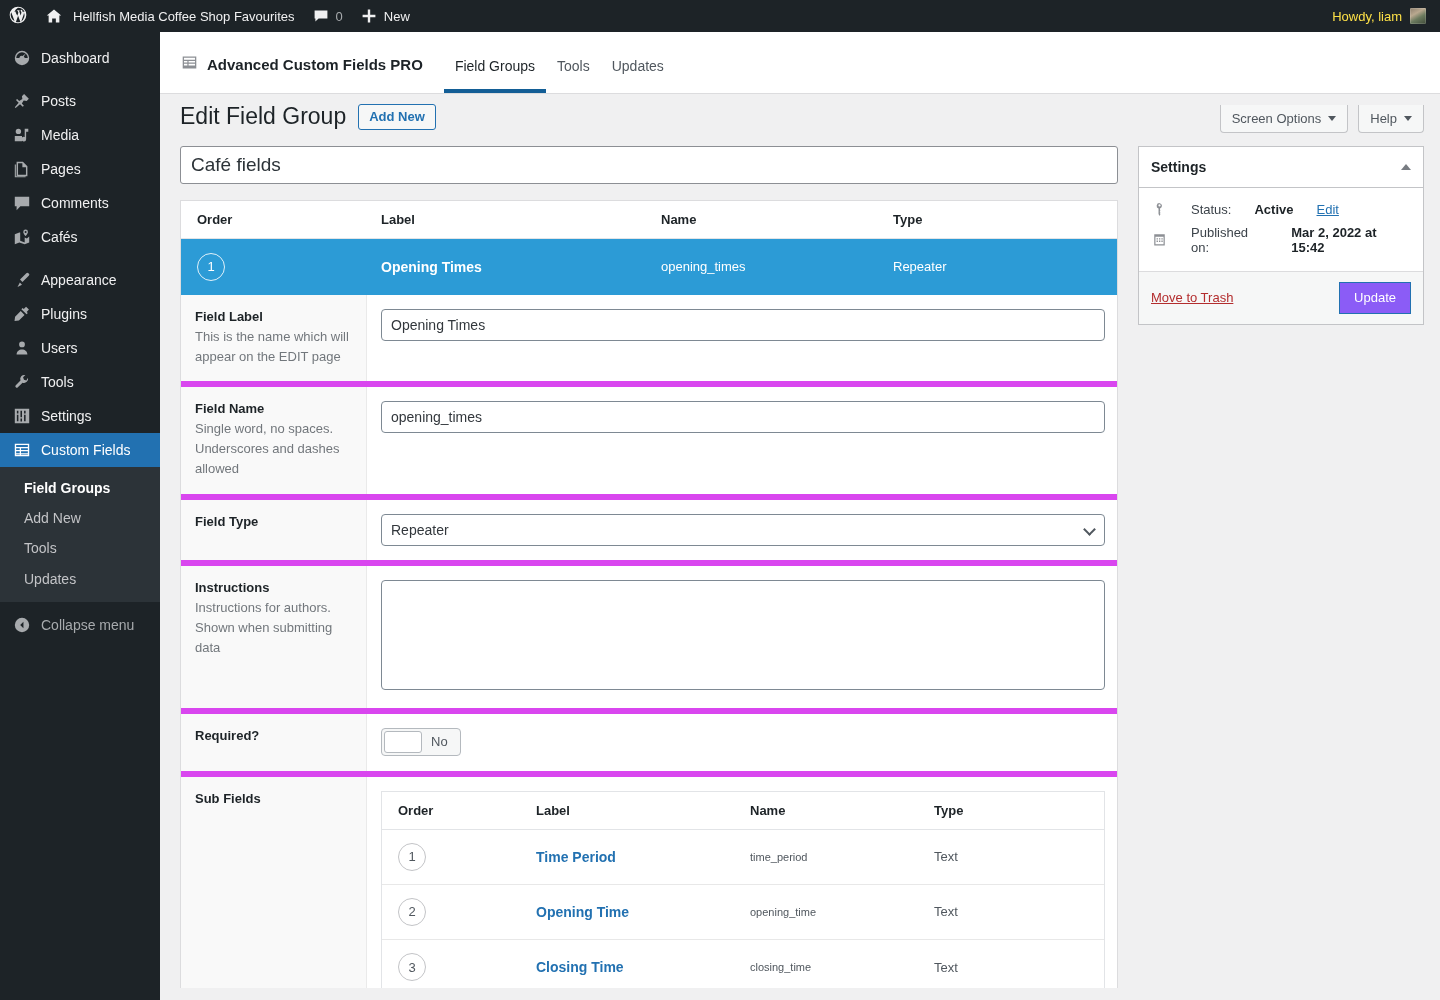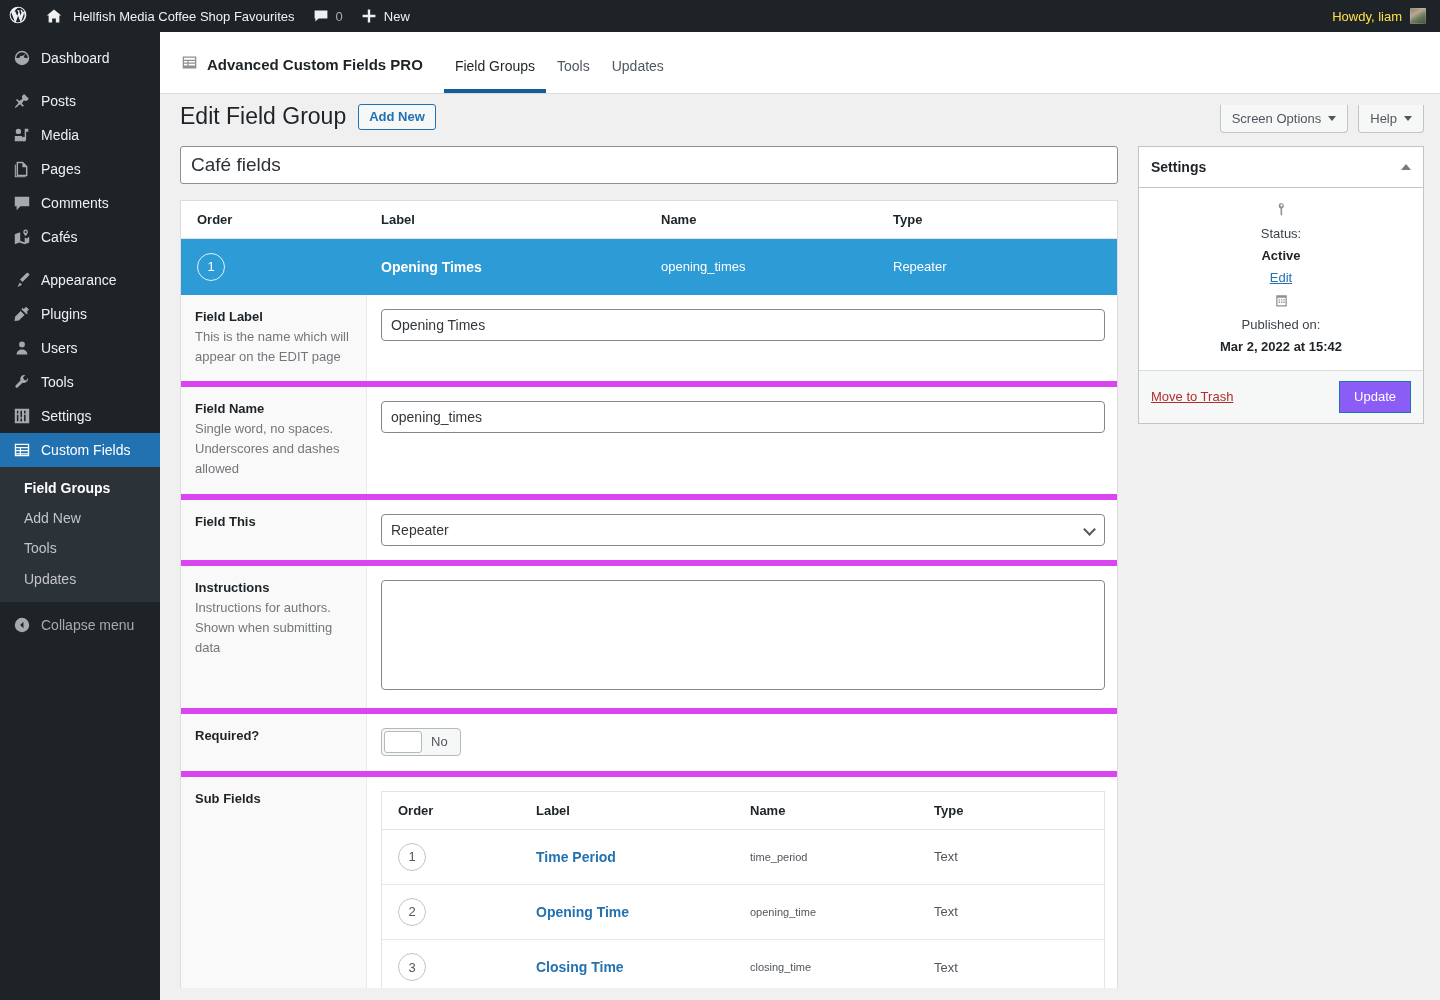--- a/index.html
+++ b/index.html
@@ -309,23 +309,23 @@
   }
   .pb-title { font-size: 14px; font-weight: 700; color: #1d2327; }
   .pb-toggle {
     width: 0; height: 0;
     border-left: 5px solid transparent;
     border-right: 5px solid transparent;
     border-bottom: 6px solid #787c82;
   }
   .pb-inner { padding: 10px 12px 12px 12px; }
   .misc-row {
-    display: flex; align-items: center; gap: 7px;
+    display: flex; align-items: center; gap: 23px;
     padding: 4px 0;
-    font-size: 13px; color: #3c434a; flex-direction: column;
+    font-size: 13px; color: #3c434a;
   }
   .misc-row b { color: #1d2327; }
   .edit-link { color: #2271b1; text-decoration: underline; }
   .misc-ico { width: 17px; flex: 0 0 17px; display: flex; justify-content: center; }
   .pb-actions {
     display: flex; align-items: center; justify-content: space-between;
     padding: 10px 12px;
     background: #f6f7f7;
     border-top: 1px solid #dcdcde;
   }
@@ -591,21 +591,21 @@
               <span class="lbl">Field Name</span>
               <span class="desc">Single word, no spaces. Underscores and dashes allowed</span>
             </td>
             <td class="fs-field">
               <input class="txt-input" value="opening_times" style="">
             </td>
           </tr>
 
           <tr>
             <td class="fs-label">
-              <span class="lbl">Field This</span>
+              <span class="lbl">Field Type</span>
             </td>
             <td class="fs-field">
               <div class="sel-wrap">
                 <div class="sel-input">
                   <span>Repeater</span>
                 </div>
                 <span class="sel-arrow"></span>
               </div>
             </td>
           </tr>

